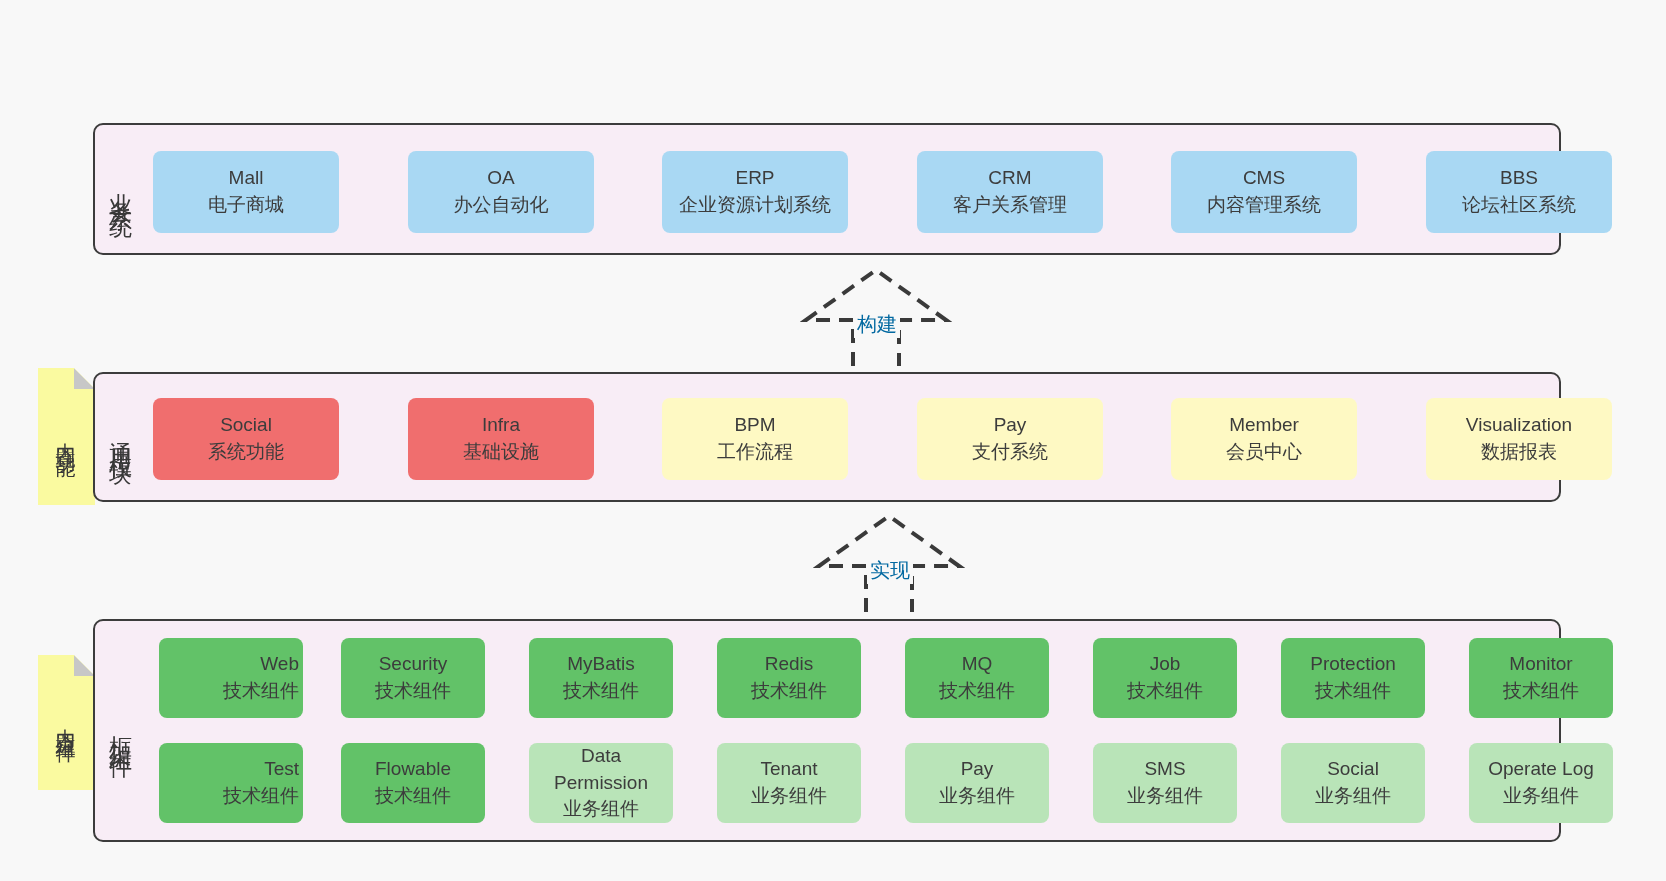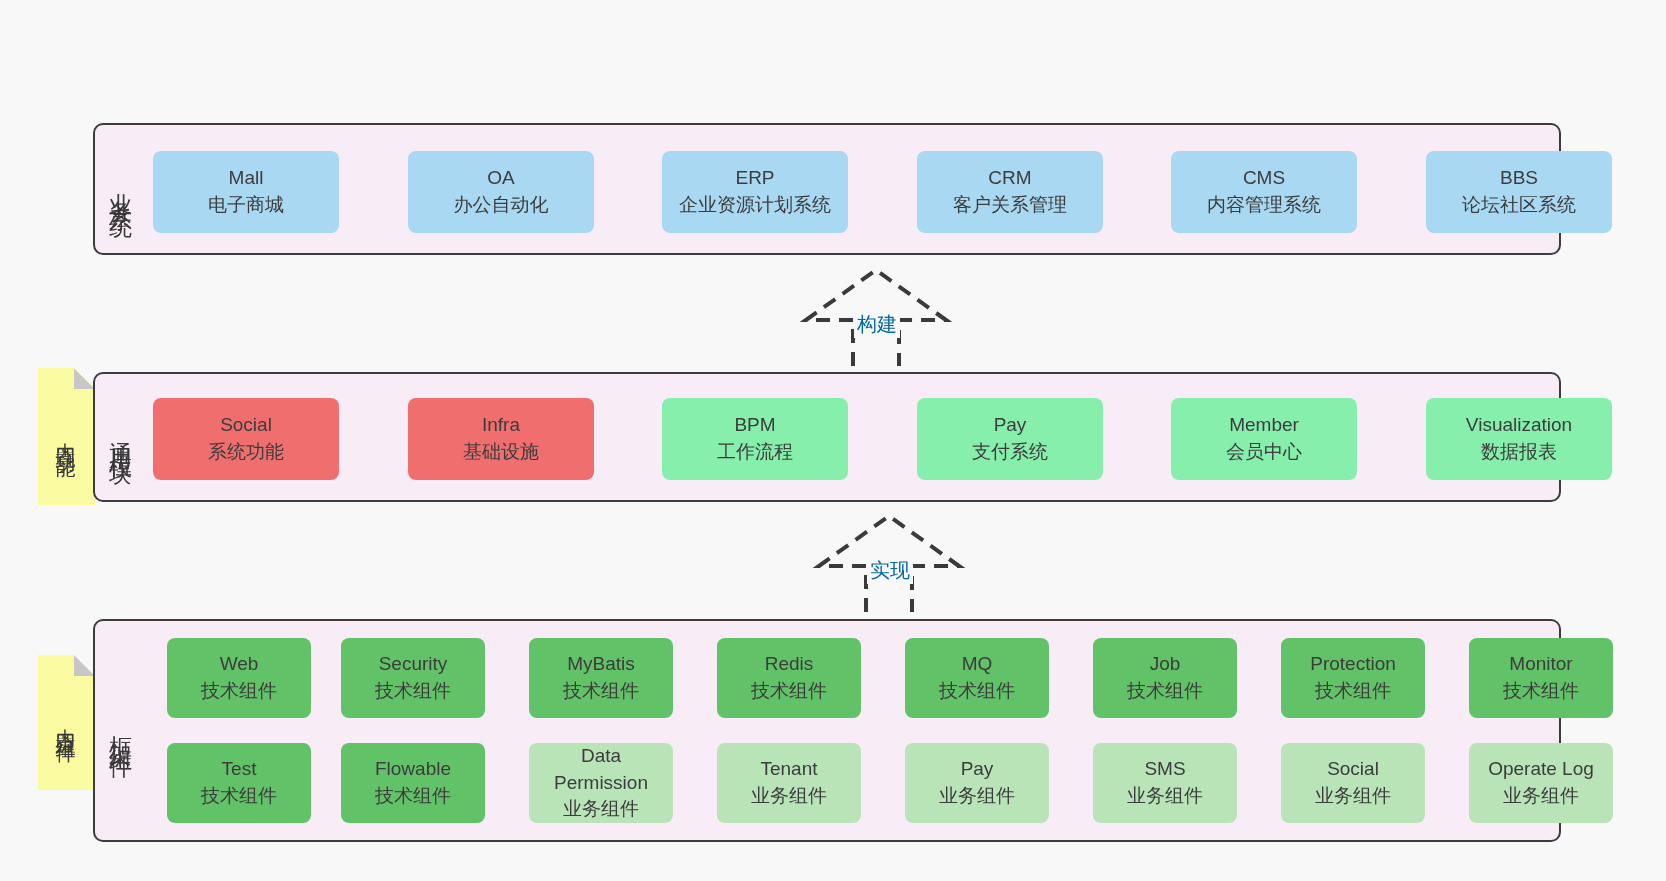--- a/index.html
+++ b/index.html
@@ -48,30 +48,30 @@
     font-size:19px;
     line-height:1.42;
     color:#3c3c3c;
     box-sizing:border-box;
     padding:2px 4px;
   }
   .box-wide{width:186px;height:82px;}
   .box-small{width:144px;height:80px;}
   .blue{background:#a9d8f3;}
   .red{background:#f06e6e;}
-  .pink{background:#86efac;justify-content:center;}
+  .pink{background:#fef9c3;justify-content:center;}
   .green{background:#62c268;}
   .green-light{background:#b9e4b8;}
   .r1{top:26px;}
   .r2a{top:24px;}
   .row1{top:17px;}
   .row2{top:122px;}
   .c1{left:58px;}.c2{left:313px;}.c3{left:567px;}
   .c4{left:822px;}.c5{left:1076px;}.c6{left:1331px;}
-  .k1{left:72px;}.k2{left:246px;}.k3{left:434px;}.k4{left:622px;}
+  .k1{left:64px;align-items:flex-end;}.k2{left:246px;}.k3{left:434px;}.k4{left:622px;}
   .k5{left:810px;}.k6{left:998px;align-items:center;}.k7{left:1186px;}.k8{left:1374px;}
   
   .note{
     position:absolute;
     left:38px;width:57px;
     background:#fafaa0;
     clip-path:polygon(0 0, calc(100% - 21px) 0, 100% 21px, 100% 100%, 0 100%);
     display:flex;align-items:center;justify-content:center;
     z-index:1;
   }

